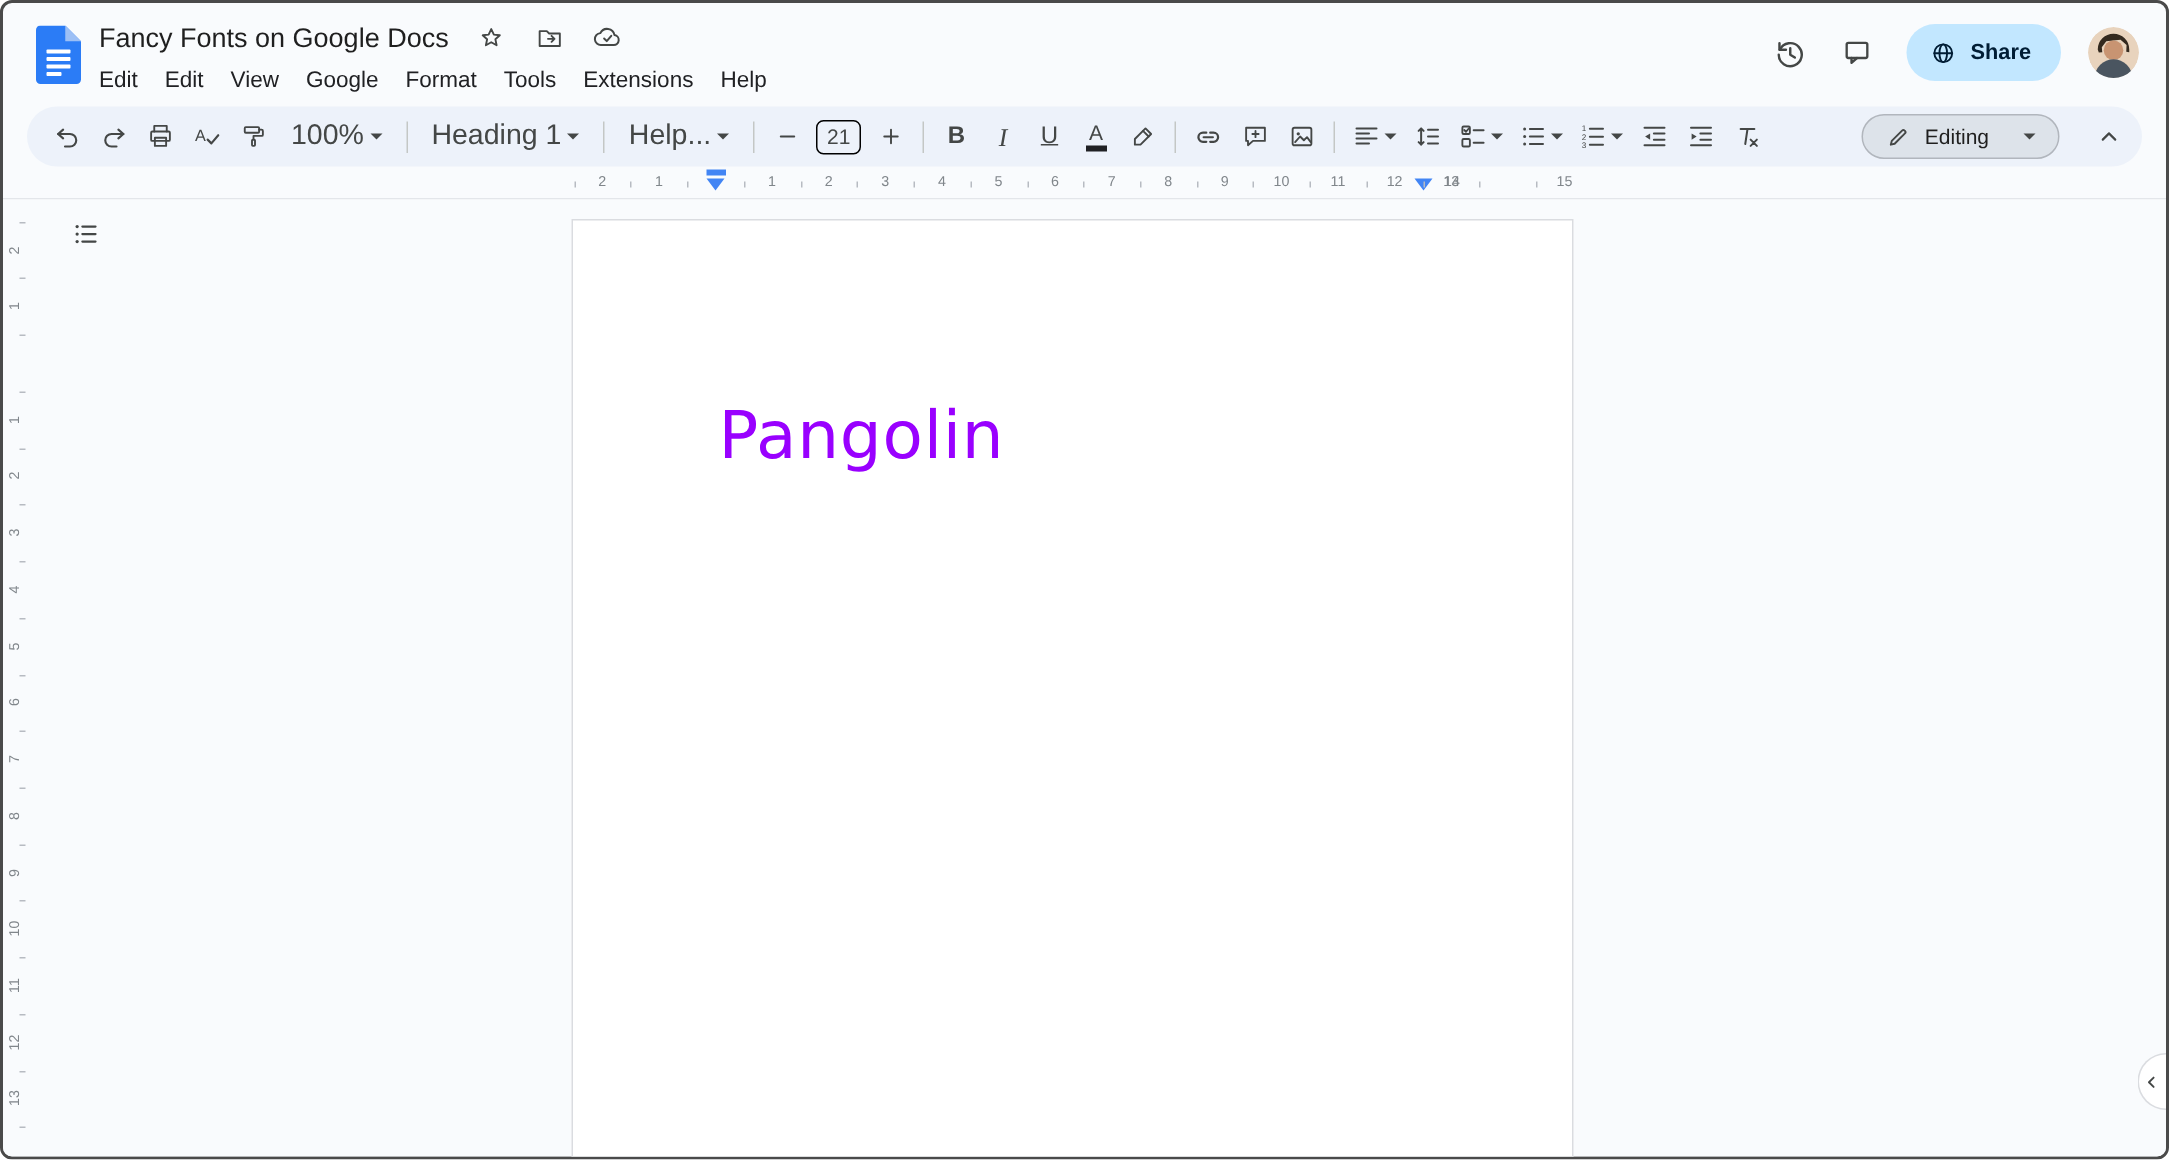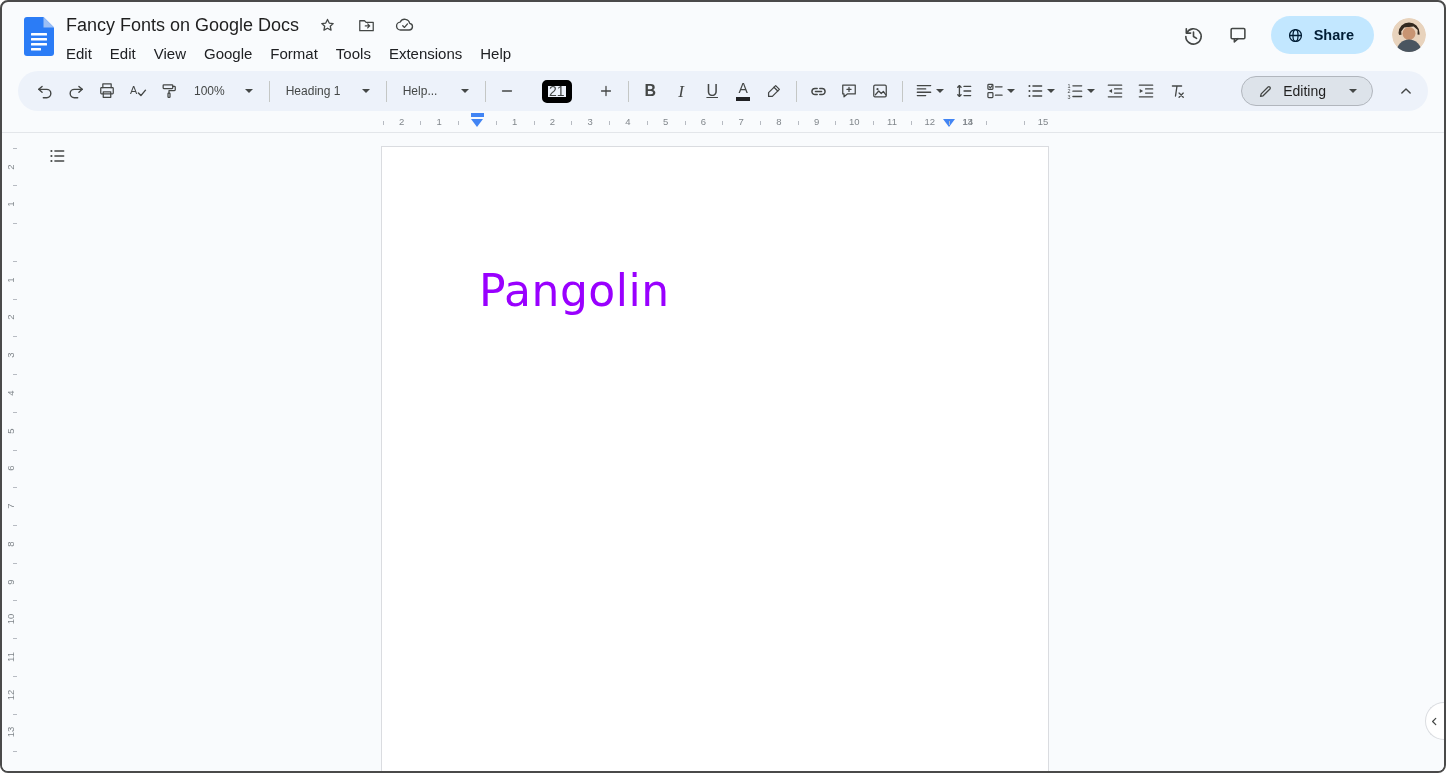--- a/index.html
+++ b/index.html
@@ -19,23 +19,23 @@
   .headright{position:absolute;right:18px;top:14px;display:flex;align-items:center}
   .hbtn{width:38px;height:38px;display:flex;align-items:center;justify-content:center;border-radius:50%;margin-left:6px}
   .share{display:flex;align-items:center;gap:9px;height:38px;padding:0 20px 0 15px;border-radius:19px;font-size:14.5px;font-weight:700;margin-left:14px;background:var(--share-button-bg,#c2e7ff);color:var(--share-button-text,#001d35)}
   .avatar{width:34px;height:34px;border-radius:50%;overflow:hidden;margin-left:18px;display:block}
 
   
   .toolbar{position:absolute;left:16px;right:16px;top:69px;height:40px;border-radius:20px;display:flex;align-items:center;padding:0 8px 0 12px;gap:2px;background:var(--toolbar-bg,#edf2fa)}
   .tbtn{width:29px;height:28px;display:flex;align-items:center;justify-content:center;border-radius:6px;flex:none}
   .withcaret{width:auto;padding:0 4px;gap:2px}
   .sep{width:1px;height:21px;background:#c4c7c5;margin:0 5px;flex:none}
-  .tdrop{display:flex;align-items:center;gap:20px;padding:0 9px;height:28px;border-radius:6px;font-size:12px;color:#444746;flex:none;white-space:nowrap}
+  .tdrop{display:flex;align-items:center;gap:4px;padding:0 9px;height:28px;border-radius:6px;font-size:19px;color:#444746;flex:none;white-space:nowrap}
   .cdn{width:0;height:0;border-left:4px solid transparent;border-right:4px solid transparent;border-top:4.5px solid #444746;flex:none}
-  .fsize{width:30px;height:23px;border:6px solid #000000;border-radius:5px;text-align:center;font-size:14px;color:#444746;background:transparent;margin:0 18px;flex:none}
+  .fsize{width:30px;height:23px;border:1px solid #000000;border-radius:5px;text-align:center;font-size:14px;color:#444746;background:transparent;margin:0 3px;flex:none}
   .glyph{font-size:16px;color:#444746;line-height:1}
   .glyph.b{font-weight:700}
   .glyph.i{font-style:italic;font-family:"Liberation Serif",serif;font-size:17px}
   .glyph.u{text-decoration:underline}
   .tcol{display:flex;flex-direction:column;align-items:center;line-height:1}
   .tcol .glyph{font-size:14px}
   .cbar{width:14px;height:3.5px;background:#202124;margin-top:2px}
   .spacer{flex:1}
   .mode{display:flex;align-items:center;gap:9px;height:30px;padding:0 15px;border:1px solid #b1b6bd;border-radius:15px;background:#dde3ea;font-size:14px;color:#1f1f1f;font-weight:500;margin-right:16px;flex:none}
   .ic{fill:none;stroke:#444746;stroke-width:1.7;stroke-linecap:round;stroke-linejoin:round}

